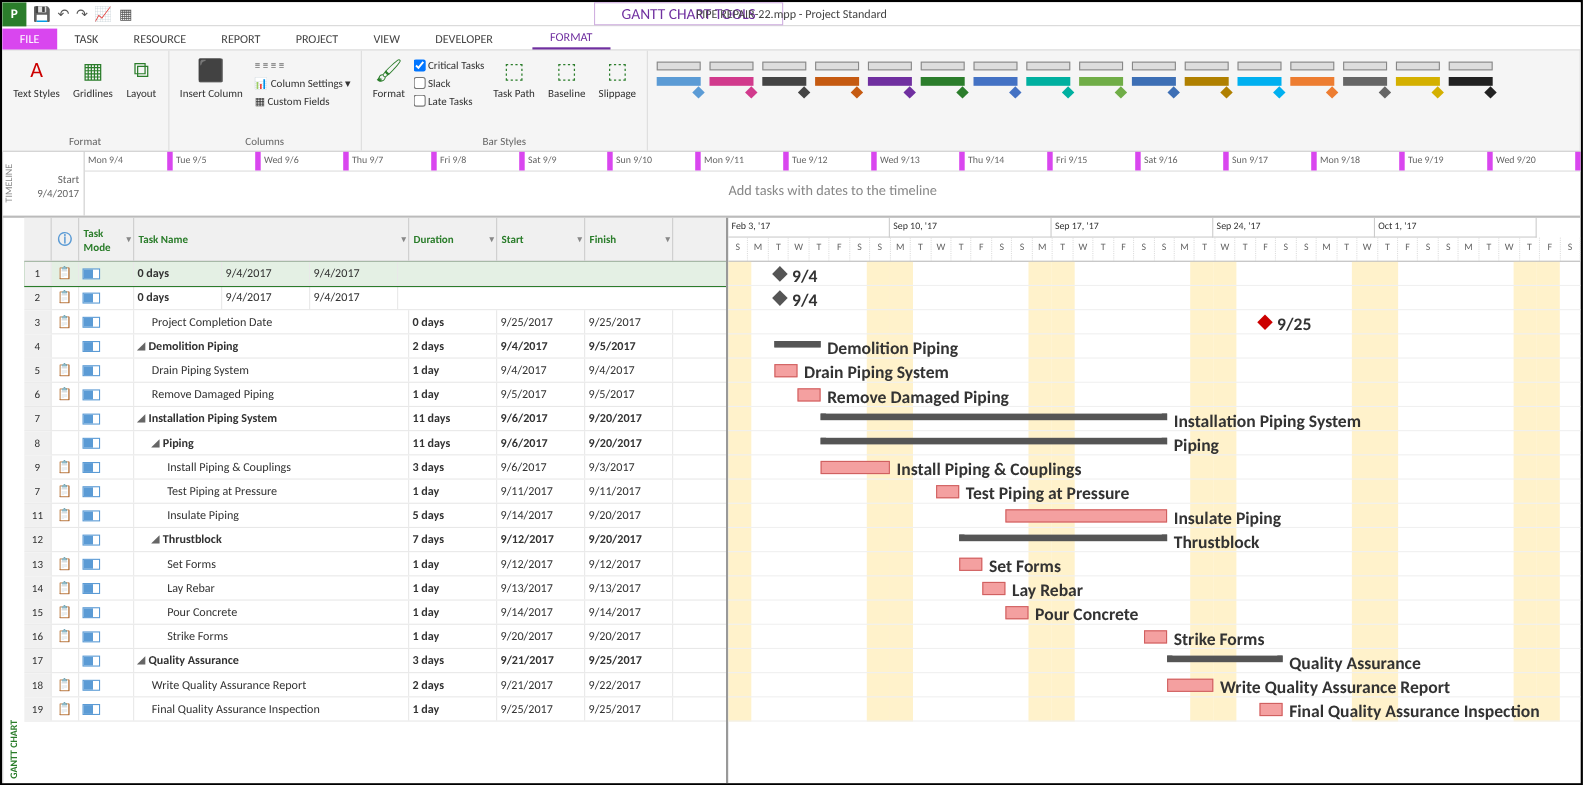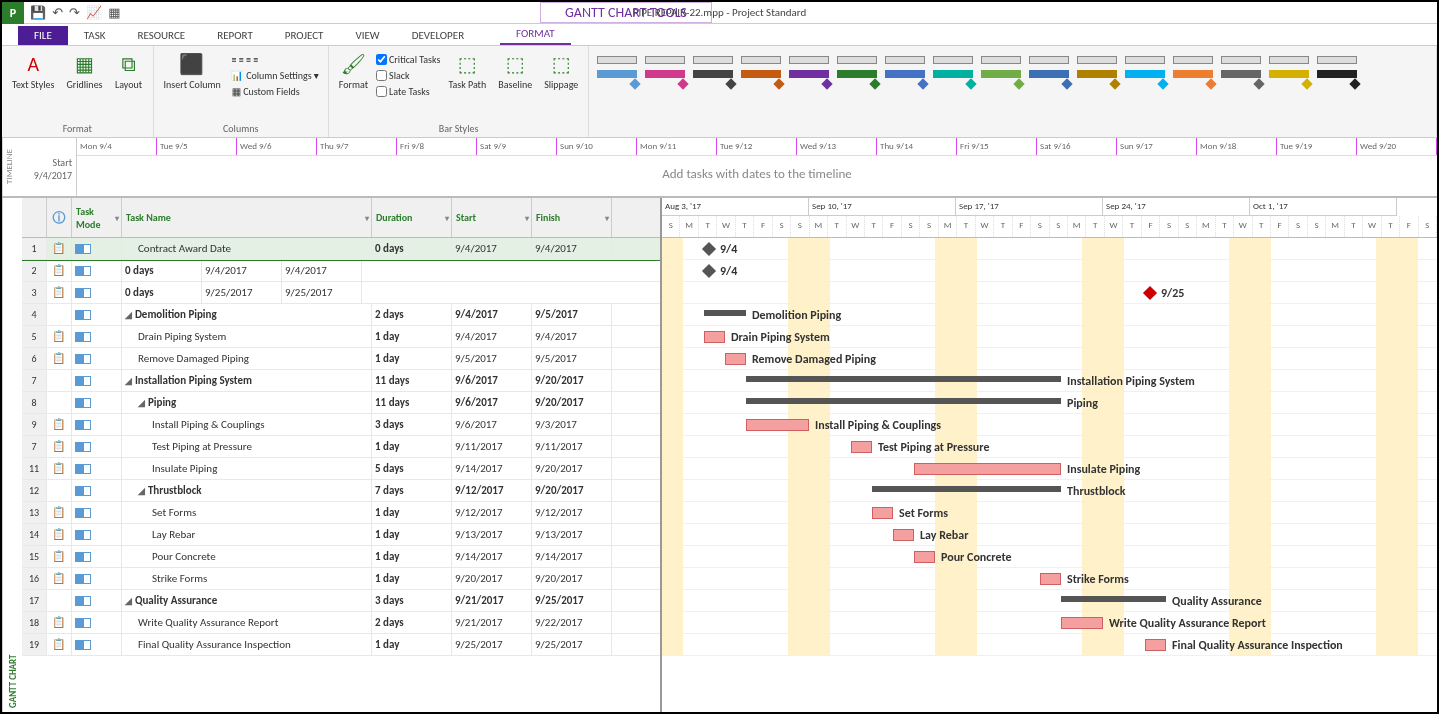--- a/index.html
+++ b/index.html
@@ -9,21 +9,21 @@
 .titlebar { height: 22px; background: #fff; display: flex; align-items: center; border-bottom: 1px solid #ccc; }
 .titlebar .logo { width: 22px; height: 22px; background: #2b7d2b; display: flex; align-items: center; justify-content: center; color: #fff; font-weight: bold; font-size: 12px; }
 .titlebar .qat { display: flex; gap: 6px; padding: 0 6px; align-items: center; }
 .titlebar .qat span { font-size: 13px; color: #555; cursor: pointer; }
 .titlebar .contextual { position: absolute; left: 540px; color: #7030a0; font-size: 14px; padding: 1px 24px; border: 1px solid #d0b0e0; }
 .titlebar .filename { position: absolute; left: 50%; transform: translateX(-50%); font-size: 11px; color: #444; }
 
 
 .ribbon-tabs { height: 22px; display: flex; align-items: flex-end; background: #fff; border-bottom: 1px solid #ccc; }
 .ribbon-tabs .tab { padding: 3px 16px; font-size: 11px; color: #444; cursor: pointer; text-transform: uppercase; }
-.ribbon-tabs .tab.file { background: #4c1d95; color: #fff; margin-left: 16px; }
+.ribbon-tabs .tab.file { background: #d946ef; color: #fff; }
 .ribbon-tabs .tab.format { color: #7030a0; border-bottom: 2px solid #7030a0; margin-left: 20px; }
 
 
 .ribbon { height: 92px; display: flex; background: #f5f5f5; border-bottom: 1px solid #ccc; }
 .group { border-right: 1px solid #ddd; padding: 2px 6px; display: flex; flex-direction: column; justify-content: space-between; }
 .group-label { text-align: center; font-size: 10px; color: #666; padding-top: 2px; }
 .group-body { display: flex; gap: 4px; align-items: flex-start; flex: 1; }
 .big-btn { display: flex; flex-direction: column; align-items: center; justify-content: center; padding: 2px 4px; font-size: 10px; cursor: pointer; }
 .big-btn .ico { width: 28px; height: 28px; display: flex; align-items: center; justify-content: center; font-size: 20px; color: #2b7d2b; }
 .chk { font-size: 10px; display: flex; align-items: center; gap: 2px; padding: 1px 0; cursor: pointer; }
@@ -33,21 +33,21 @@
 .swatch .bar { position: absolute; top: 8px; left: 2px; right: 2px; height: 8px; border: 1px solid #888; }
 .swatch .bar2 { position: absolute; top: 22px; left: 2px; right: 2px; height: 8px; }
 .swatch .dia { position: absolute; bottom: 0; right: 0; width: 8px; height: 8px; transform: rotate(45deg); }
 
 
 .timeline-pane { height: 60px; display: flex; border-bottom: 2px solid #bbb; }
 .timeline-label { width: 20px; writing-mode: vertical-rl; transform: rotate(180deg); text-align: center; font-size: 9px; color: #888; border-right: 1px solid #ccc; }
 .timeline-start { width: 80px; text-align: right; padding: 18px 4px 0 0; font-size: 10px; color: #666; }
 .timeline-body { flex: 1; position: relative; border-left: 1px solid #ccc; }
 .timeline-dates { display: flex; height: 18px; border-bottom: 1px solid #ddd; }
-.timeline-dates div { width: 80px; border-right: 1px solid #d946ef; font-size: 9px; padding: 2px 3px; color: #666; }
+.timeline-dates div { width: 80px; border-right: 5px solid #d946ef; font-size: 9px; padding: 2px 3px; color: #666; }
 .timeline-msg { position: absolute; top: 28px; left: 50%; transform: translateX(-50%); font-size: 13px; color: #888; }
 
 
 .main { display: flex; height: calc(100% - 196px); }
 .gantt-label { width: 20px; writing-mode: vertical-rl; transform: rotate(180deg); text-align: center; font-size: 9px; color: #2b7d2b; font-weight: bold; border-right: 1px solid #ccc; padding: 4px 0; display: flex; align-items: center; justify-content: flex-start; }
 
 
 .task-table { width: 640px; border-right: 2px solid #999; display: flex; flex-direction: column; }
 .thead { display: flex; height: 40px; background: #f0f0f0; border-bottom: 1px solid #bbb; }
 .thead .th { border-right: 1px solid #ccc; font-size: 10px; color: #2b7d2b; font-weight: bold; display: flex; align-items: center; padding: 2px 4px; position: relative; }
@@ -82,21 +82,21 @@
 .gantt-row { height: 22px; position: relative; border-bottom: 1px solid #f0f0f0; }
 .weekend-stripe { position: absolute; top: 0; bottom: 0; width: 21px; background: #ffe9a8; opacity: 0.6; z-index: 0; }
 .gbar { position: absolute; height: 12px; top: 5px; z-index: 2; }
 .gbar.task { background: #f4a0a0; border: 1px solid #d06060; }
 .gbar.summary-bar { background: #555; height: 6px; top: 6px; }
 .gbar.summary-bar::before, .gbar.summary-bar::after { content: ""; position: absolute; top: 0; width: 0; height: 0; border-top: 6px solid #555; }
 .gbar.summary-bar::before { left: 0; border-right: 5px solid transparent; }
 .gbar.summary-bar::after { right: 0; border-left: 5px solid transparent; }
 .milestone { position: absolute; width: 10px; height: 10px; background: #555; transform: rotate(45deg); top: 6px; z-index: 2; }
 .milestone.red { background: #c00; }
-.glabel { position: absolute; font-size: 12px; font-weight: bold; top: 4px; z-index: 3; white-space: nowrap; text-align: right; }
+.glabel { position: absolute; font-size: 16px; font-weight: bold; top: 4px; z-index: 3; white-space: nowrap; text-align: right; }
 </style>
 </head>
 <body>
 
 <div class="titlebar">
   <div class="logo">P</div>
   <div class="qat">
     <span>💾</span>
     <span>↶</span>
     <span>↷</span>
@@ -332,21 +332,20 @@
     </div>
     <div class="tbody" id="tbody">
         <div class="trow selected">
           <div class="col-num">1</div>
     <div class="col-info">
             <span class="info-icon">📋</span>
           </div>
     <div class="col-mode">
             <div class="mode-icon"></div>
           </div>
-    <div class="col-name  indent-1">Contract Award Date</div>
     <div class="col-dur ">0 days</div>
     <div class="col-start ">9/4/2017</div>
     <div class="col-finish ">9/4/2017</div>
         </div>
         <div class="trow">
           <div class="col-num">2</div>
     <div class="col-info">
             <span class="info-icon">📋</span>
           </div>
     <div class="col-mode">
@@ -357,20 +356,21 @@
     <div class="col-finish ">9/4/2017</div>
         </div>
         <div class="trow">
           <div class="col-num">3</div>
     <div class="col-info">
             <span class="info-icon">📋</span>
           </div>
     <div class="col-mode">
             <div class="mode-icon"></div>
           </div>
+    <div class="col-name  indent-1">Project Completion Date</div>
     <div class="col-dur ">0 days</div>
     <div class="col-start ">9/25/2017</div>
     <div class="col-finish ">9/25/2017</div>
         </div>
         <div class="trow">
           <div class="col-num">4</div>
     <div class="col-info"></div>
     <div class="col-mode">
             <div class="mode-icon"></div>
           </div>
@@ -564,21 +564,21 @@
     <div class="col-name  indent-1">Final Quality Assurance Inspection</div>
     <div class="col-dur ">1 day</div>
     <div class="col-start ">9/25/2017</div>
     <div class="col-finish ">9/25/2017</div>
         </div>
       </div>
   </div>
   <div class="gantt-area">
     <div class="gantt-header">
       <div class="gantt-weeks" id="gantt-weeks">
-          <div>Aug 3, '17</div>
+          <div>Feb 3, '17</div>
           <div>Sep 10, '17</div>
           <div>Sep 17, '17</div>
           <div>Sep 24, '17</div>
           <div>Oct 1, '17</div>
         </div>
       <div class="gantt-days" id="gantt-days">
           <div>S</div>
           <div>M</div>
           <div>T</div>
           <div>W</div>

